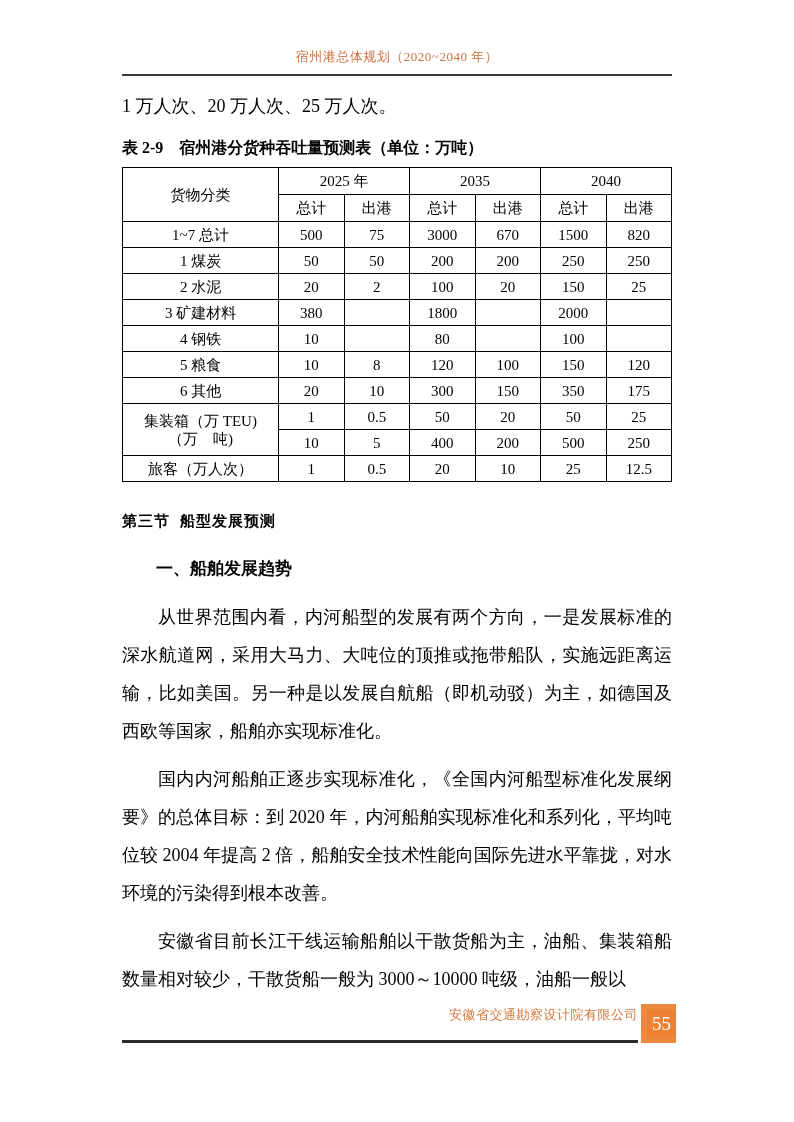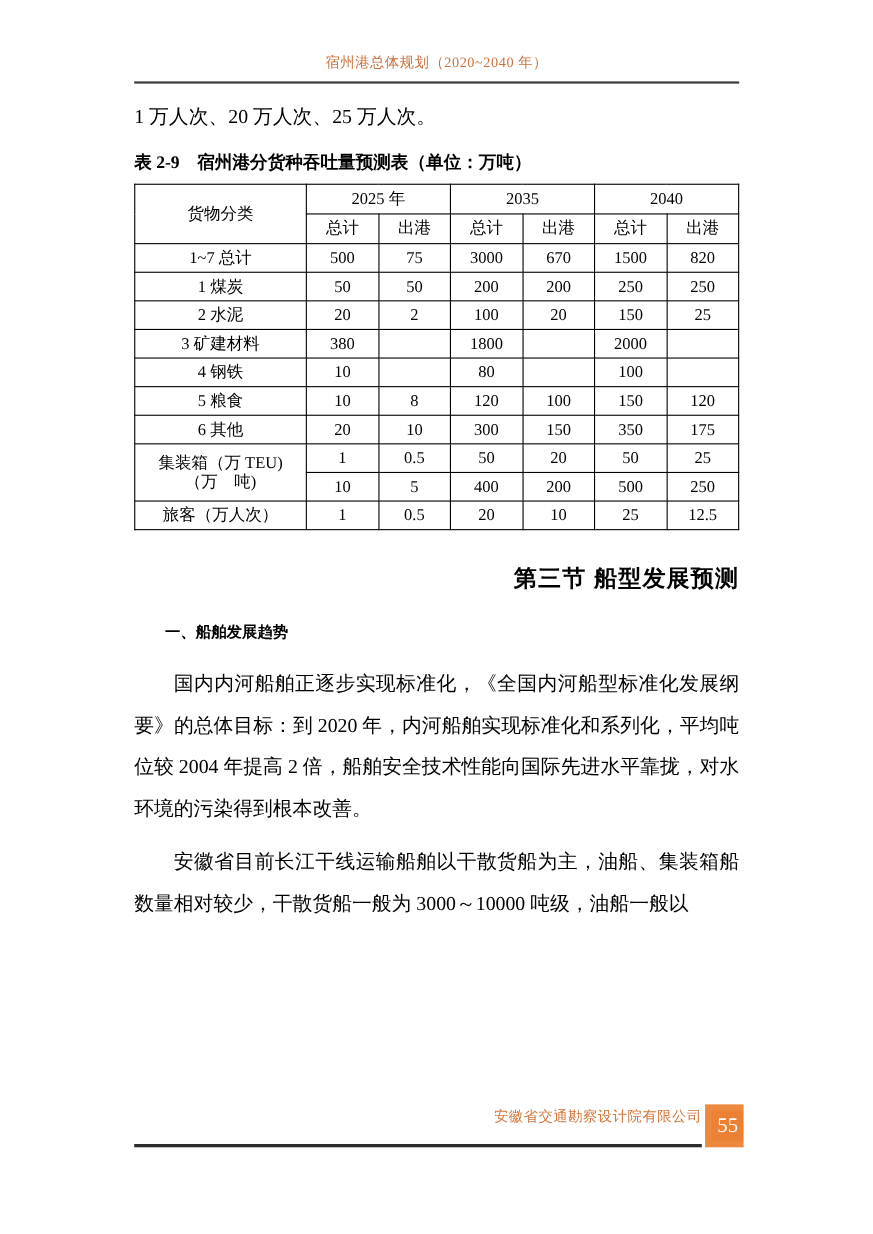--- a/index.html
+++ b/index.html
@@ -63,31 +63,31 @@
     font-size: 15px;
     padding: 0 2px;
     height: 25px;
     line-height: 1.2;
   }
   table.data-table thead th { height: 26px; }
   col.cat-col { width: 156px; }
 
   
   .section-heading {
-    font-family: Liberation Sans, sans-serif;
+    font-family: Liberation Mono, monospace;
     font-weight: bold;
-    font-size: 21px;
-    text-align: right;
+    font-size: 15px;
+    text-align: left;
     letter-spacing: 1px;
     margin: 30px 0 26px 0;
   }
   .section-subheading {
     font-family: Liberation Serif, serif;
     font-weight: bold;
-    font-size: 14px;
+    font-size: 17px;
     margin: 0 0 18px 0;
     text-indent: 2em;
   }
 
   
   .body-par {
     font-size: 18px;
     line-height: 38px;
     text-align: justify;
     text-indent: 2em;
@@ -254,20 +254,21 @@
             <td>12.5</td>
           </tr>
         </tbody>
     </table>
 
     <h2 class="section-heading">第三节 船型发展预测</h2>
 
     <h3 class="section-subheading">一、船舶发展趋势</h3>
 
     <div id="paragraphs">
+        <p class="body-par">从世界范围内看，内河船型的发展有两个方向，一是发展标准的深水航道网，采用大马力、大吨位的顶推或拖带船队，实施远距离运输，比如美国。另一种是以发展自航船（即机动驳）为主，如德国及西欧等国家，船舶亦实现标准化。</p>
         <p class="body-par">国内内河船舶正逐步实现标准化，《全国内河船型标准化发展纲要》的总体目标：到 2020 年，内河船舶实现标准化和系列化，平均吨位较 2004 年提高 2 倍，船舶安全技术性能向国际先进水平靠拢，对水环境的污染得到根本改善。</p>
         <p class="body-par">安徽省目前长江干线运输船舶以干散货船为主，油船、集装箱船数量相对较少，干散货船一般为 3000～10000 吨级，油船一般以</p>
       </div>
 
   </div>
 
   <div class="page-footer">
     <span>安徽省交通勘察设计院有限公司</span>
   </div>
 

